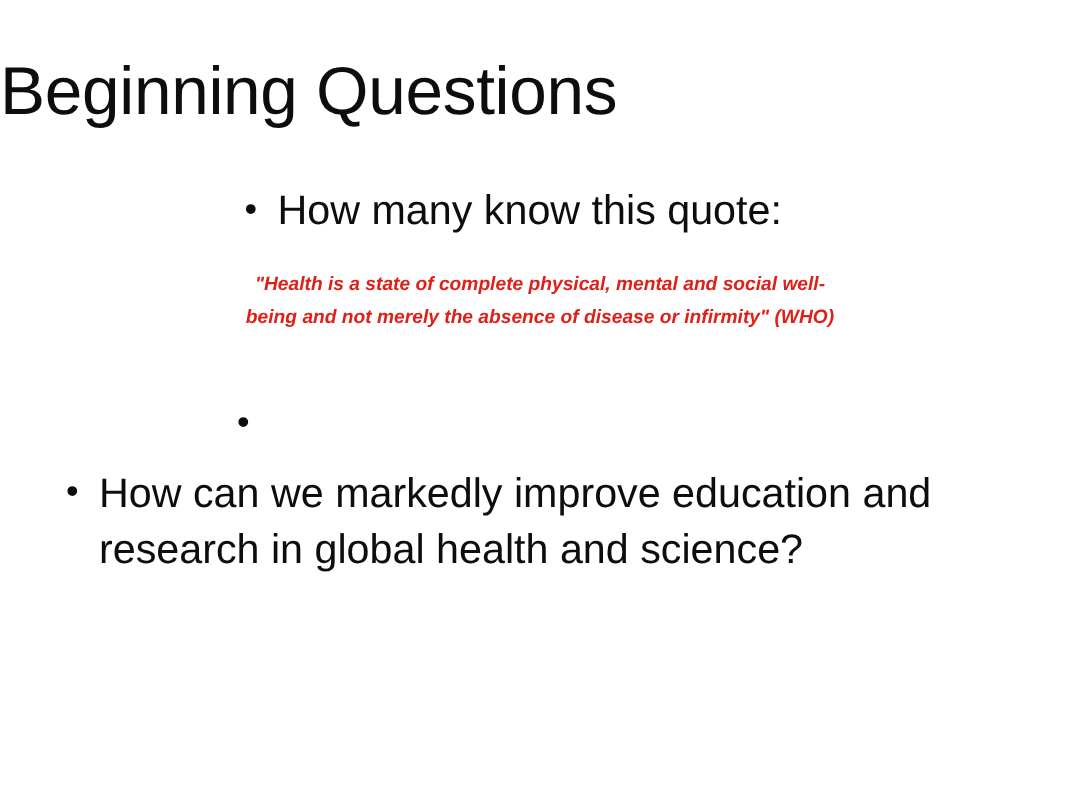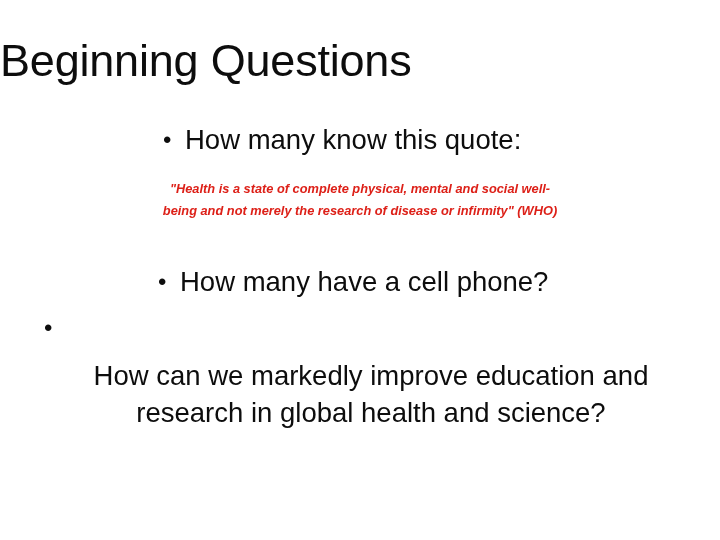--- a/index.html
+++ b/index.html
@@ -50,21 +50,20 @@
   .bullet-line .dot {
     flex: 0 0 auto;
     font-size: 24px;
     line-height: 36px;
     width: 22px;
     text-align: left;
     color: #0d0d0d;
   }
   .bullet-line .btext {
     flex: 0 1 auto;
-    text-align: center;
   }
   
   .bullet-q1 {
     margin-left: 163px;
     margin-top: 0px;
   }
   
   .quote-block {
     margin-top: 20px;
     text-align: center;
@@ -88,45 +87,43 @@
   
   .bullet-q3 {
     margin-left: 44px;
     margin-top: 10px;
     width: 640px;
   }
   .bullet-q3 .btext {
     display: block;
     max-width: 610px;
     line-height: 37px;
-    margin-top: 47px;
   }
 </style>
 </head>
 <body>
 
 <div class="slide">
 
   <div class="slide-title">Beginning Questions</div>
 
   <div class="body-block">
 
     <div class="bullet-line bullet-q1">
       <span class="dot">•</span>
       <span class="btext">How many know this quote:</span>
     </div>
 
     <div class="quote-block">
       <span class="quote-line">"Health is a state of complete physical, mental and social well-</span>
-      <span class="quote-line">being and not merely the research of disease or infirmity" (WHO)</span>
+      <span class="quote-line">being and not merely the absence of disease or infirmity" (WHO)</span>
     </div>
 
     <div class="bullet-line bullet-q2">
       <span class="dot">•</span>
-      <span class="btext">How many have a cell phone?</span>
     </div>
 
     <div class="bullet-line bullet-q3">
       <span class="dot">•</span>
       <span class="btext">How can we markedly improve education and research in global health and science?</span>
     </div>
 
   </div>
 </div>
 

